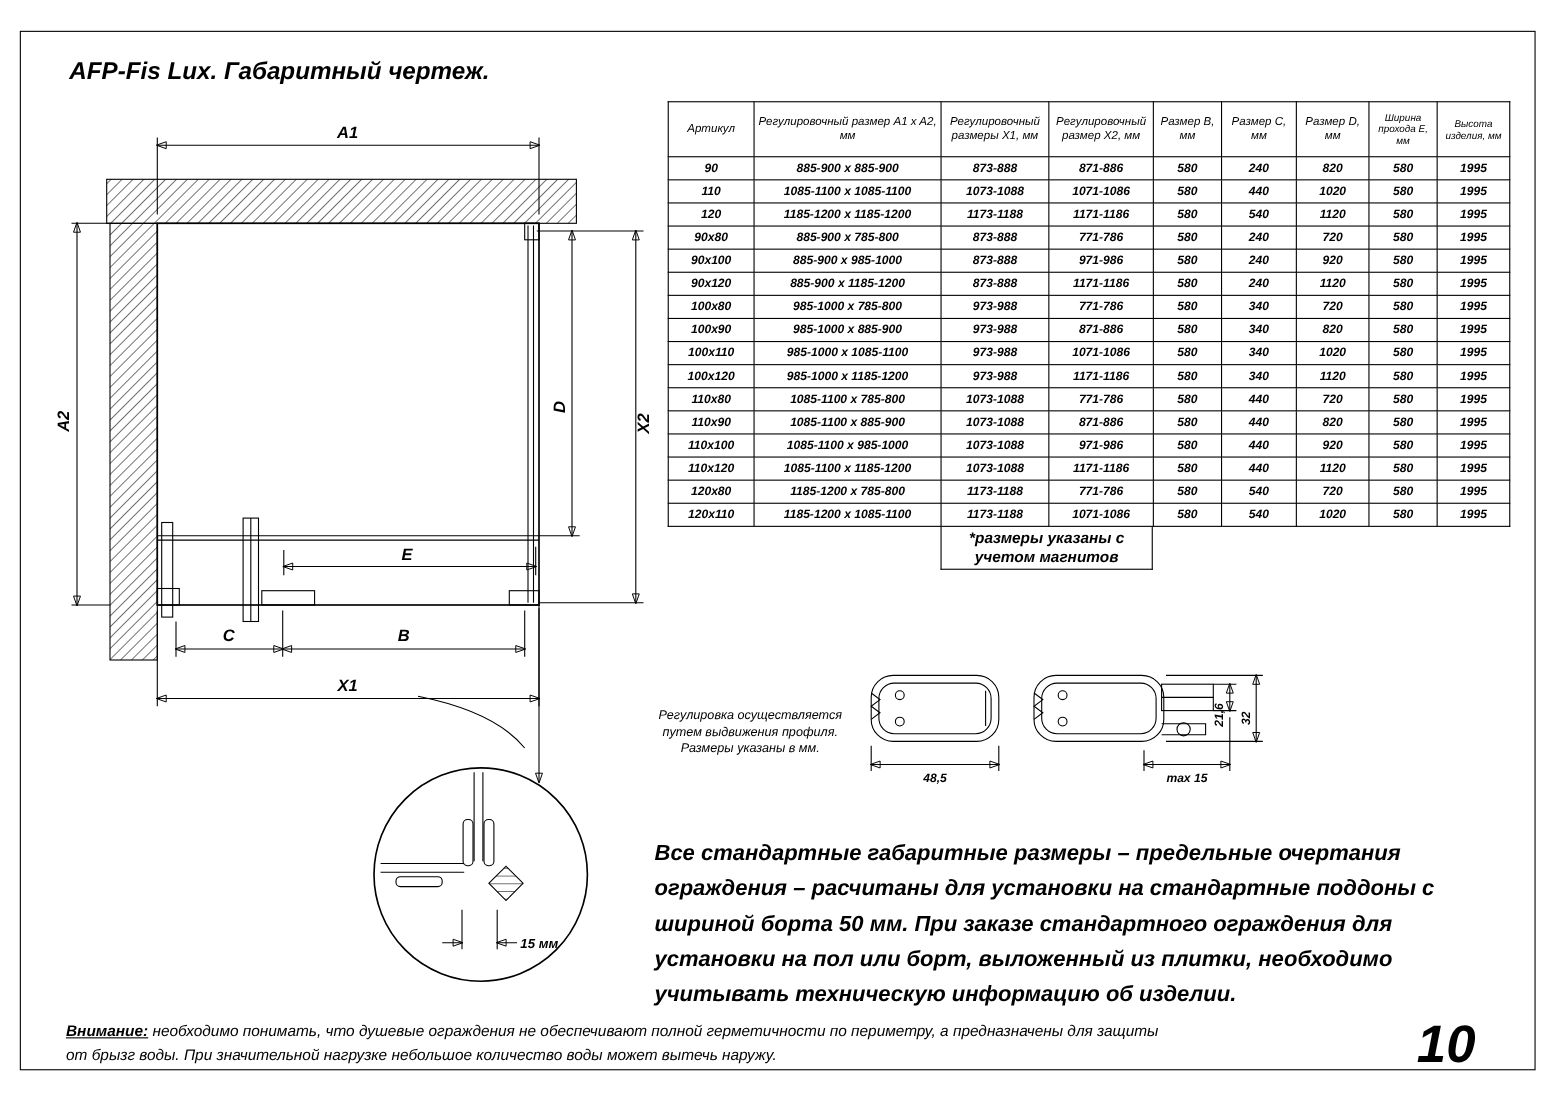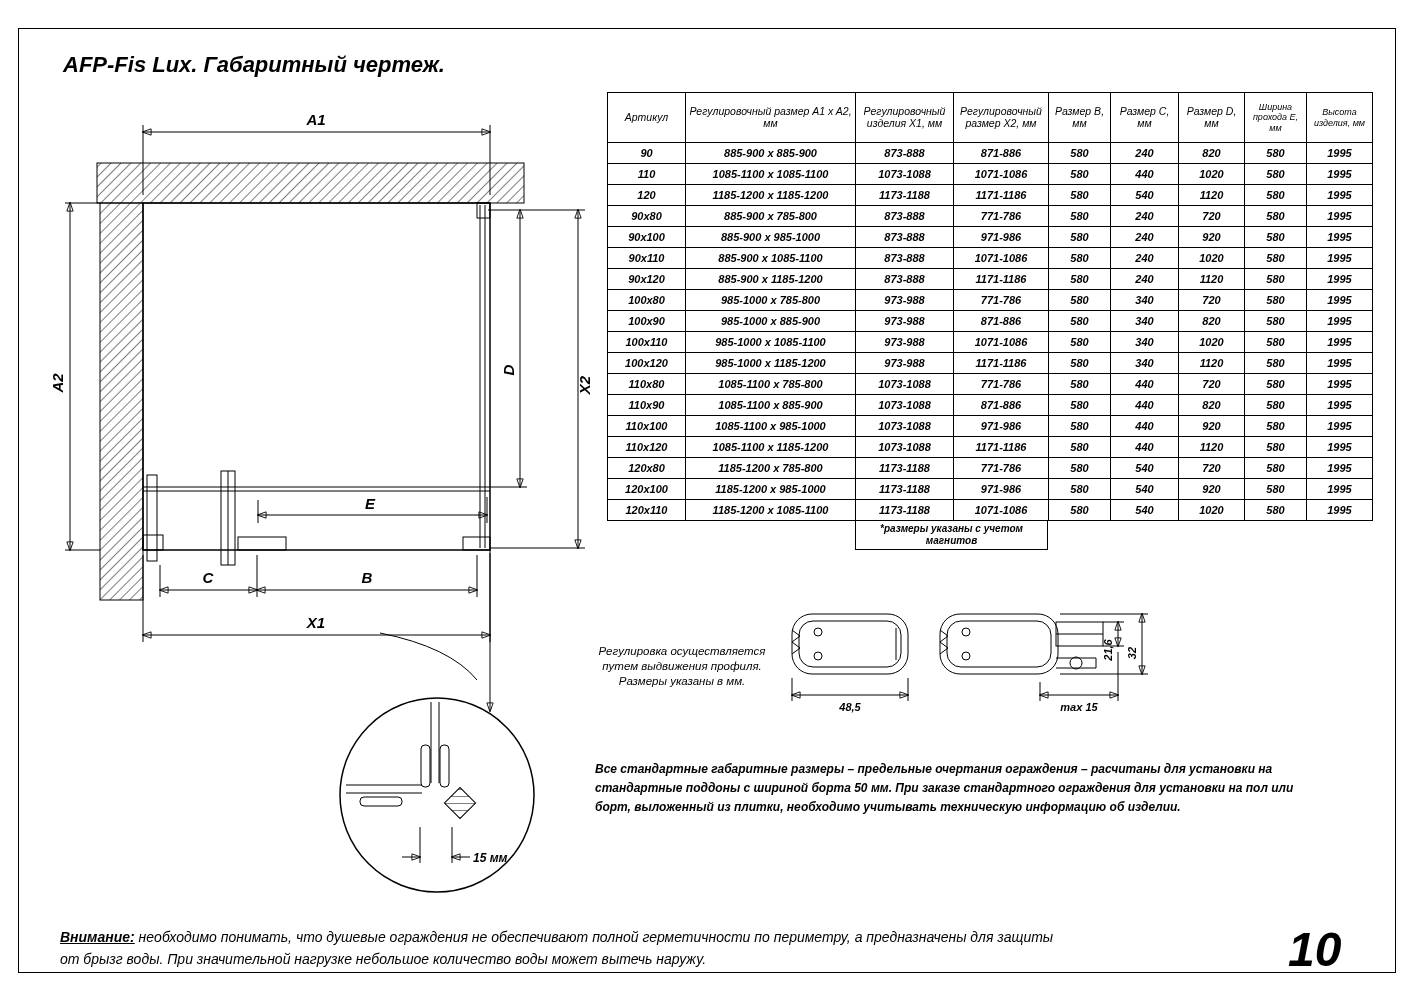--- a/index.html
+++ b/index.html
@@ -9,35 +9,35 @@
   .frame { position:absolute; left:18px; top:28px; width:1378px; height:945px; border:1.5px solid #000; }
   .title { position:absolute; left:63px; top:52px; font-size:22px; font-weight:bold; font-style:italic; }
 
   
   .spec { position:absolute; left:607px; top:92px; }
   table.spec-table { border-collapse:collapse; table-layout:fixed; width:766px; }
   .spec-table th, .spec-table td { border:1px solid #000; text-align:center; vertical-align:middle; font-style:italic; overflow:hidden; }
   .spec-table th { font-size:10.5px; font-weight:normal; height:50px; padding:1px 2px; line-height:1.12; }
   .spec-table th:nth-child(8), .spec-table th:nth-child(9) { font-size:9px; }
   .spec-table td { font-size:11px; font-weight:bold; height:21px; padding:0 2px; white-space:nowrap; }
-  .footnote { margin-left:248px; width:193px; border:1px solid #000; border-top:none; font-size:10px; font-weight:bold; font-style:italic; text-align:center; padding:2px 8px; line-height:1.2; }
+  .footnote { margin-left:248px; width:193px; border:1px solid #000; border-top:none; font-size:14px; font-weight:bold; font-style:italic; text-align:center; padding:2px 8px; line-height:1.2; }
 
   
   .plan { position:absolute; left:30px; top:85px; }
   .profiles { position:absolute; left:778px; top:598px; }
   svg line, svg path, svg rect, svg circle { stroke:#000; stroke-width:1; fill:none; }
   svg .thick { stroke-width:1.5; }
   svg .hatched { fill:url(#hatch); }
   svg text { font-family:"Liberation Sans",sans-serif; font-style:italic; font-weight:bold; fill:#000; stroke:none; font-size:15px; text-anchor:middle; }
   svg text.small { font-size:12px; }
   svg text.tiny { font-size:11px; }
   svg text.start { text-anchor:start; }
 
   .adjnote { position:absolute; left:594px; top:630px; width:176px; font-size:11.5px; font-style:italic; text-align:center; line-height:1.3; white-space:pre-line;margin-top:14px; }
-  .bodytext { position:absolute; left:595px; top:760px; width:730px; font-size:12px; font-style:italic; font-weight:bold; line-height:1.6; }
+  .bodytext { position:absolute; left:595px; top:760px; width:730px; font-size:20px; font-style:italic; font-weight:bold; line-height:1.6; }
   .attention { position:absolute; left:60px; top:926px; width:1015px; font-size:14px; font-style:italic; line-height:1.6; }
   .attention .lbl { font-weight:bold; text-decoration:underline; }
   .pagenum { position:absolute; left:1288px; top:922px; font-size:48px; font-weight:bold; font-style:italic; }
 </style>
 </head>
 <body>
 
 <div class="sheet">
   <div class="frame"></div>
 
@@ -204,21 +204,21 @@
           <col style="width:62px">
           <col style="width:68px">
         <col style="width:66px">
           <col style="width:62px">
           <col style="width:66px">
       </colgroup>
       <thead>
         <tr>
             <th>Артикул</th>
             <th>Регулировочный размер A1 x A2, мм</th>
-            <th>Регулировочный изделия X1, мм</th>
+            <th>Регулировочный размеры X1, мм</th>
             <th>Регулировочный размер X2, мм</th>
             <th>Размер B, мм</th>
             <th>Размер C, мм</th>
             <th>Размер D, мм</th>
             <th>Ширина прохода E, мм</th>
             <th>Высота изделия, мм</th>
           </tr>
       </thead>
       <tbody>
           <tr>
@@ -270,31 +270,20 @@
             <td>885-900 x 985-1000</td>
             <td>873-888</td>
             <td>971-986</td>
             <td>580</td>
             <td>240</td>
             <td>920</td>
             <td>580</td>
             <td>1995</td>
           </tr>
           <tr>
-            <td>90x110</td>
-            <td>885-900 x 1085-1100</td>
-            <td>873-888</td>
-            <td>1071-1086</td>
-            <td>580</td>
-            <td>240</td>
-            <td>1020</td>
-            <td>580</td>
-            <td>1995</td>
-          </tr>
-          <tr>
             <td>90x120</td>
             <td>885-900 x 1185-1200</td>
             <td>873-888</td>
             <td>1171-1186</td>
             <td>580</td>
             <td>240</td>
             <td>1120</td>
             <td>580</td>
             <td>1995</td>
           </tr>
@@ -391,31 +380,20 @@
             <td>1185-1200 x 785-800</td>
             <td>1173-1188</td>
             <td>771-786</td>
             <td>580</td>
             <td>540</td>
             <td>720</td>
             <td>580</td>
             <td>1995</td>
           </tr>
           <tr>
-            <td>120x100</td>
-            <td>1185-1200 x 985-1000</td>
-            <td>1173-1188</td>
-            <td>971-986</td>
-            <td>580</td>
-            <td>540</td>
-            <td>920</td>
-            <td>580</td>
-            <td>1995</td>
-          </tr>
-          <tr>
             <td>120x110</td>
             <td>1185-1200 x 1085-1100</td>
             <td>1173-1188</td>
             <td>1071-1086</td>
             <td>580</td>
             <td>540</td>
             <td>1020</td>
             <td>580</td>
             <td>1995</td>
           </tr>

